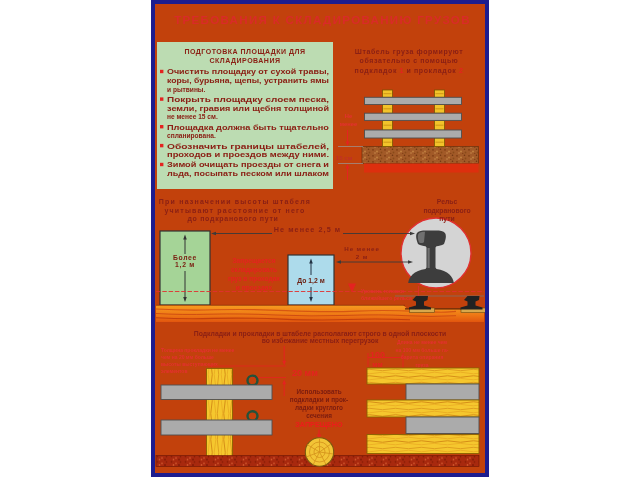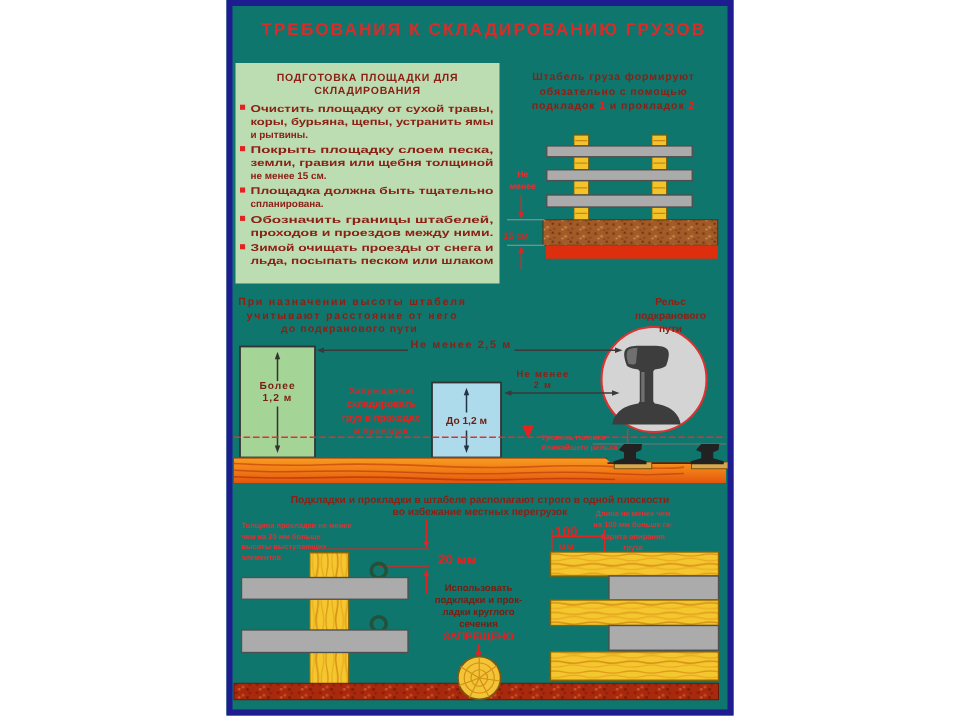--- a/index.html
+++ b/index.html
@@ -1,14 +1,14 @@
 <!DOCTYPE html>
 <html><head><meta charset="utf-8"><style>
 html,body{margin:0;padding:0;width:640px;height:480px;background:#fff;overflow:hidden}
-#poster{position:absolute;left:151px;top:0;width:330px;height:469px;border:4px solid #1d1d8f;background:#0f766e}
+#poster{position:absolute;left:151px;top:0;width:330px;height:469px;border:4px solid #1d1d8f;background:#c2410c}
 text{font-family:"Liberation Sans",sans-serif;font-weight:bold}
 </style></head><body>
 <div id="poster">
 <svg width="330" height="469" viewBox="0 0 330 469">
 <defs>
 <pattern id="wood" width="26" height="13" patternUnits="userSpaceOnUse">
  <rect width="26" height="13" fill="#f5c72e"></rect>
  <path d="M0,2 Q6.5,0.6 13,2 T26,2" stroke="#dd9a1c" stroke-width="0.9" fill="none"></path>
  <path d="M0,5 Q6.5,6.6 13,5 T26,5" stroke="#e8a81f" stroke-width="0.8" fill="none"></path>
  <path d="M0,8.5 Q6.5,7 13,8.5 T26,8.5" stroke="#d68e16" stroke-width="1" fill="none"></path>

